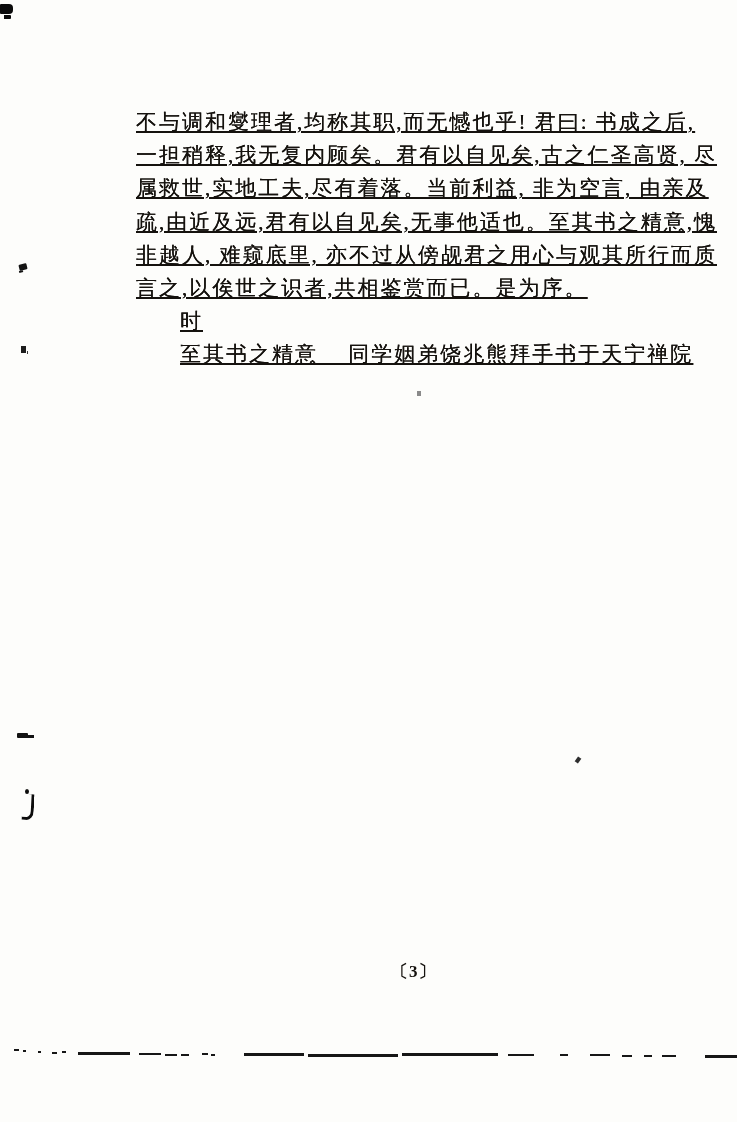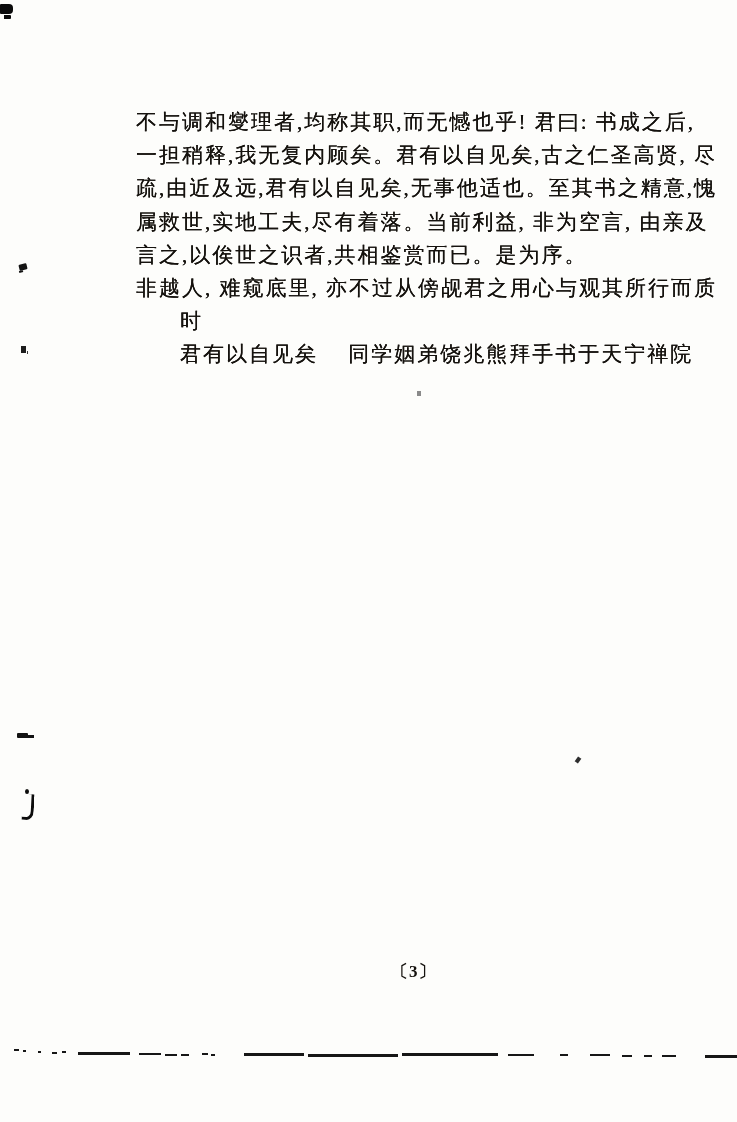--- a/index.html
+++ b/index.html
@@ -14,21 +14,21 @@
   .text-block{
     position:absolute;
     left:136px;top:106px;
     width:575px;
     font-size:21px;
     line-height:33.2px;
     color:#15120e;
     letter-spacing:2px;
     text-shadow:0 0 .4px #15120e;
   }
-  .line{white-space:nowrap;}
+  .line{white-space:nowrap;text-decoration:underline;}
   .line.indent{padding-left:44px;}
   
   .page-number{
     position:absolute;
     left:391px;top:960px;
     font-size:17px;
     font-weight:bold;
     color:#15120e;
     letter-spacing:1px;
   }
@@ -56,26 +56,26 @@
   <div class="artifact a-m2"></div>
   <div class="artifact a-m3"></div>
   <div class="artifact a-hook"></div>
   <div class="artifact a-hookdot"></div>
   <div class="artifact a-dot"></div>
   <div class="artifact a-tick"></div>
 
   <div class="text-block">
     <div class="line">不与调和燮理者,均称其职,而无憾也乎! 君曰: 书成之后,</div>
     <div class="line">一担稍释,我无复内顾矣。君有以自见矣,古之仁圣高贤, 尽</div>
+    <div class="line">属救世,实地工夫,尽有着落。当前利益, 非为空言, 由亲及</div>
     <div class="line">疏,由近及远,君有以自见矣,无事他适也。至其书之精意,愧</div>
-    <div class="line">属救世,实地工夫,尽有着落。当前利益, 非为空言, 由亲及</div>
+    <div class="line">非越人, 难窥底里, 亦不过从傍觇君之用心与观其所行而质</div>
     <div class="line">言之,以俟世之识者,共相鉴赏而已。是为序。</div>
-    <div class="line">非越人, 难窥底里, 亦不过从傍觇君之用心与观其所行而质</div>
     <div class="line indent">时</div>
-    <div class="line indent">君有以自见矣　 同学姻弟饶兆熊拜手书于天宁禅院</div>
+    <div class="line indent">至其书之精意　 同学姻弟饶兆熊拜手书于天宁禅院</div>
   </div>
 
   <div class="page-number">〔3〕</div>
 
   <div class="bottom-line">
     <div class="seg" style="left:14px;top:1px;width:5px;height:2px;"></div>
     <div class="seg" style="left:23px;top:2px;width:3px;height:2px;"></div>
     <div class="seg" style="left:38px;top:3px;width:3px;height:2px;"></div>
     <div class="seg" style="left:52px;top:4px;width:5px;height:2px;"></div>
     <div class="seg" style="left:62px;top:3px;width:4px;height:2px;"></div>

